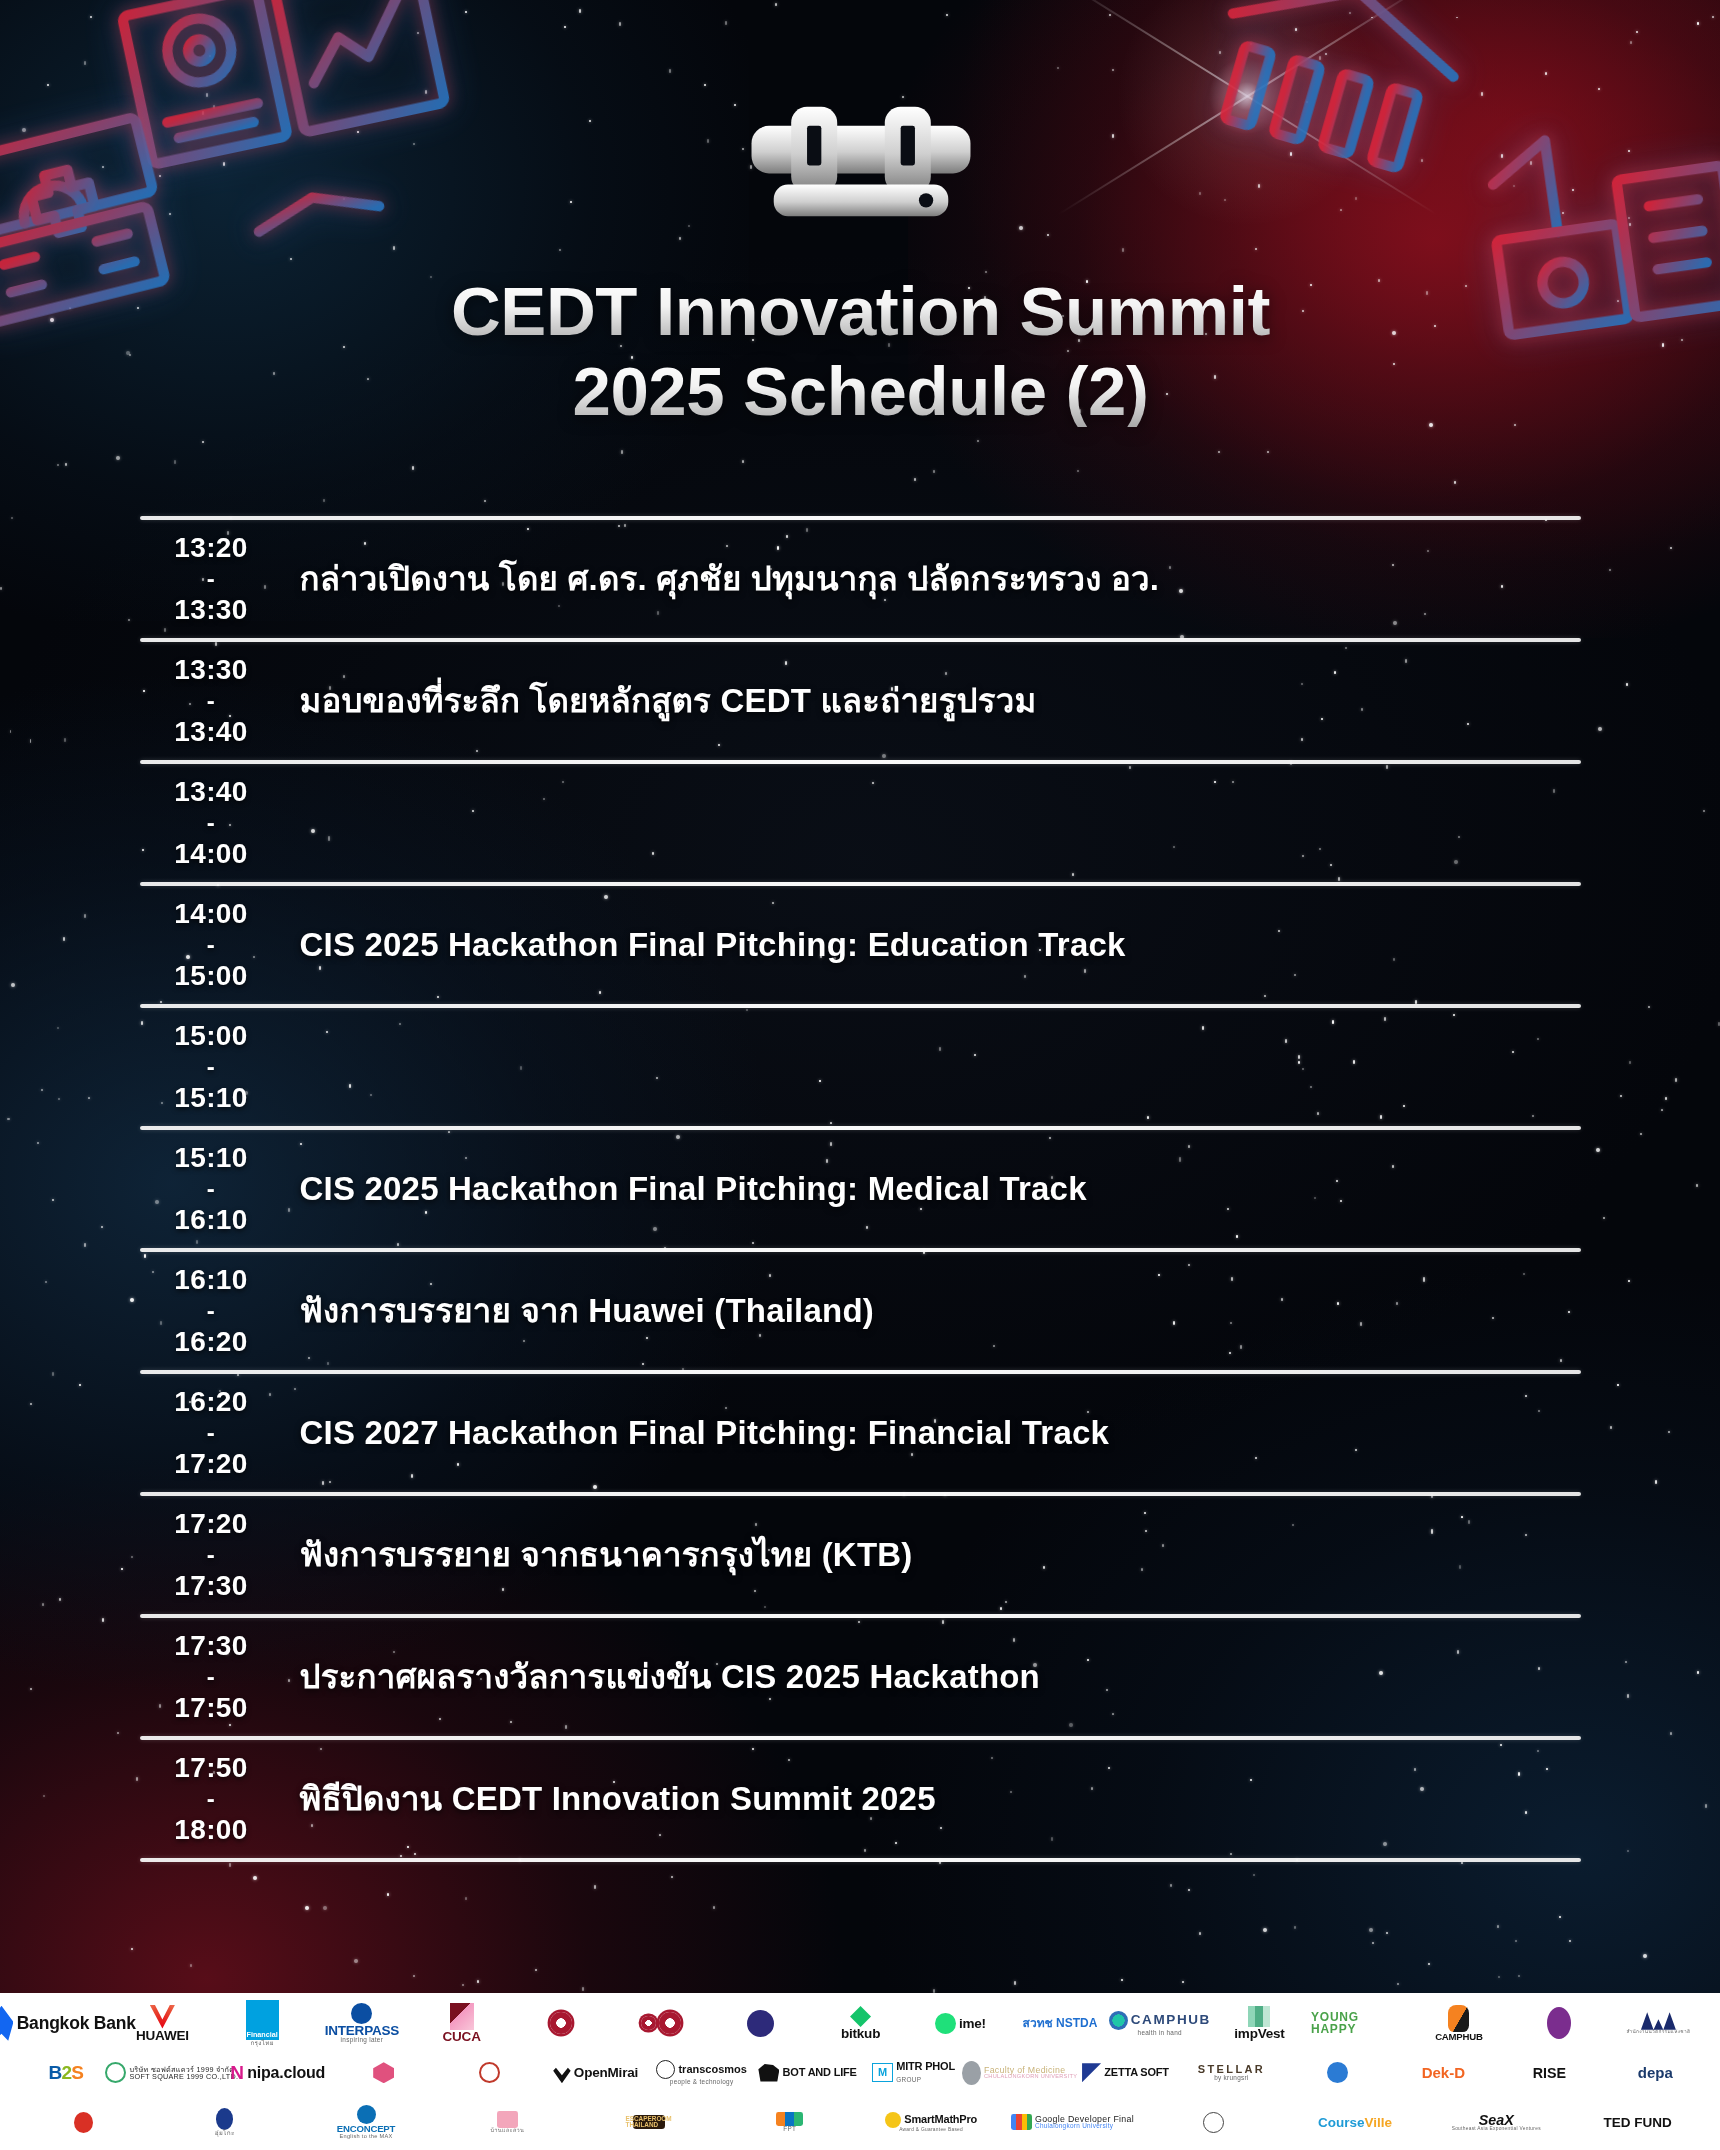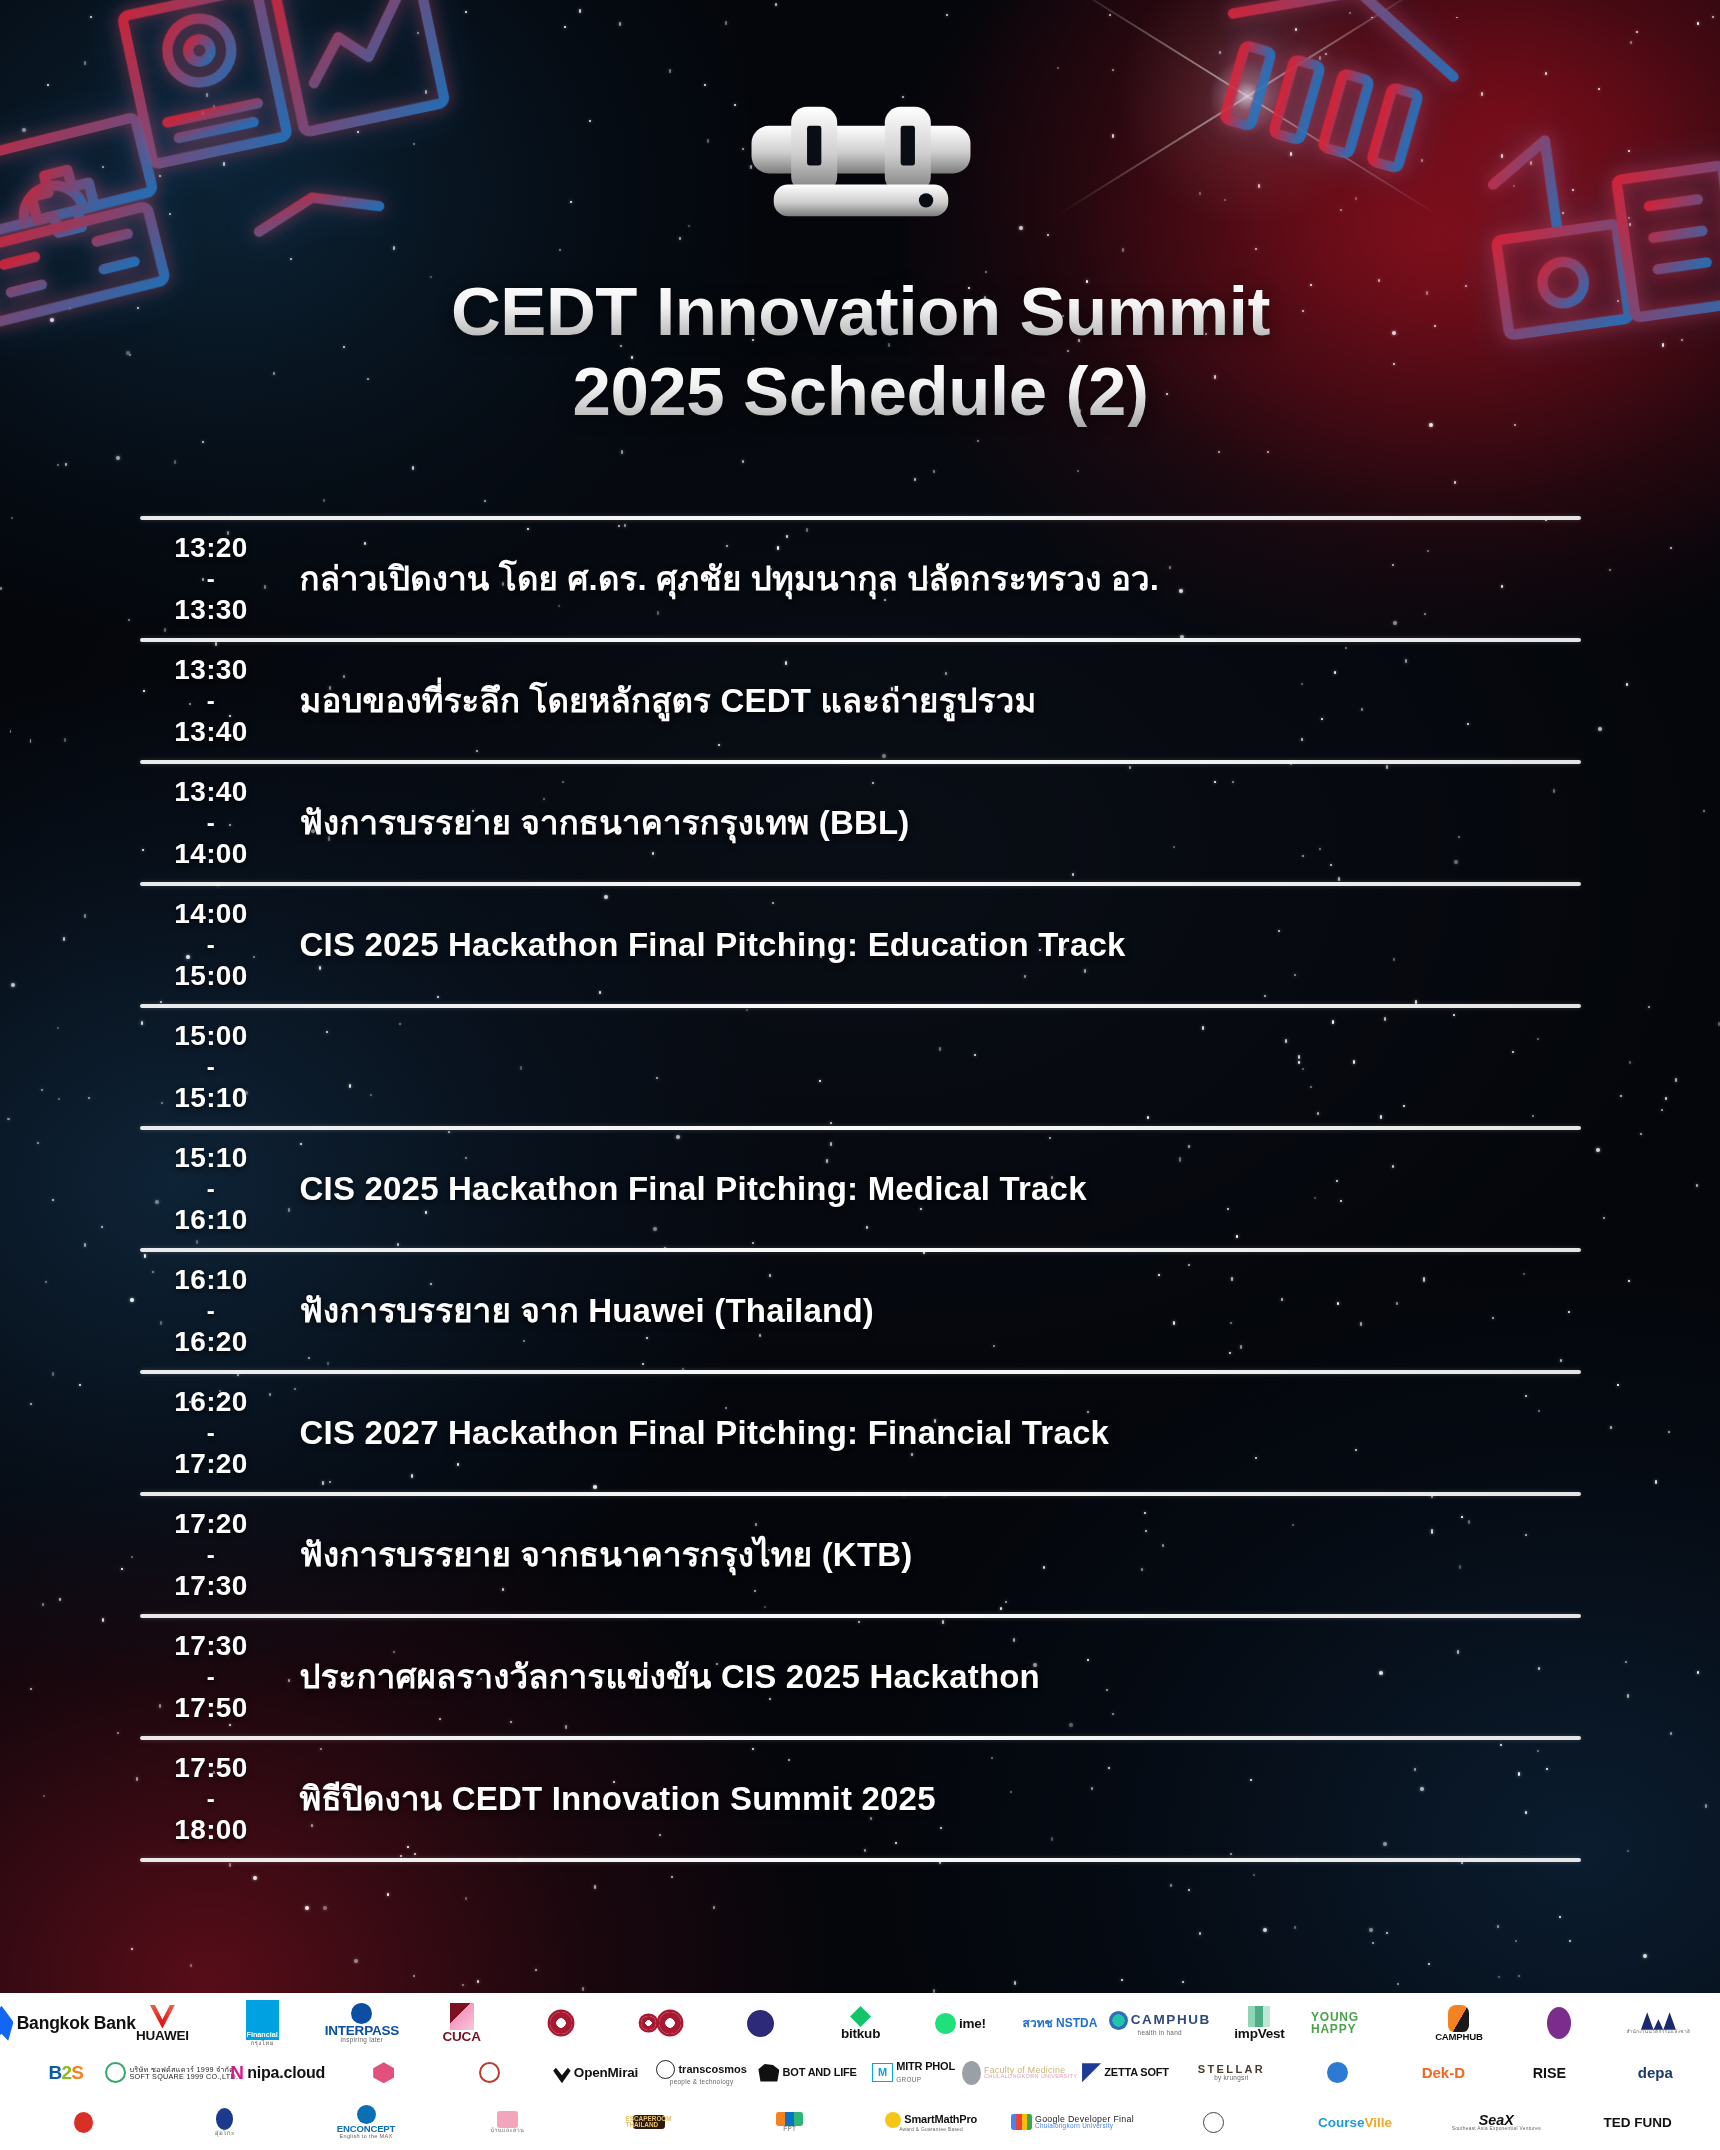--- a/index.html
+++ b/index.html
@@ -892,21 +892,20 @@
         <div class="topic-col">กล่าวเปิดงาน โดย ศ.ดร. ศุภชัย ปทุมนากุล ปลัดกระทรวง อว.</div>
       </div>
       <div class="sep"></div>
       <div class="row">
         <div class="time-col"><span>13:30</span><span class="dash">-</span><span>13:40</span></div>
         <div class="topic-col">มอบของที่ระลึก โดยหลักสูตร CEDT  และถ่ายรูปรวม</div>
       </div>
       <div class="sep"></div>
       <div class="row">
         <div class="time-col"><span>13:40</span><span class="dash">-</span><span>14:00</span></div>
-        <div class="topic-col">ฟังการบรรยาย จากธนาคารกรุงเทพ (BBL)</div>
       </div>
       <div class="sep"></div>
       <div class="row">
         <div class="time-col"><span>14:00</span><span class="dash">-</span><span>15:00</span></div>
         <div class="topic-col">CIS 2025 Hackathon Final Pitching: Education Track</div>
       </div>
       <div class="sep"></div>
       <div class="row">
         <div class="time-col"><span>15:00</span><span class="dash">-</span><span>15:10</span></div>
       </div>

